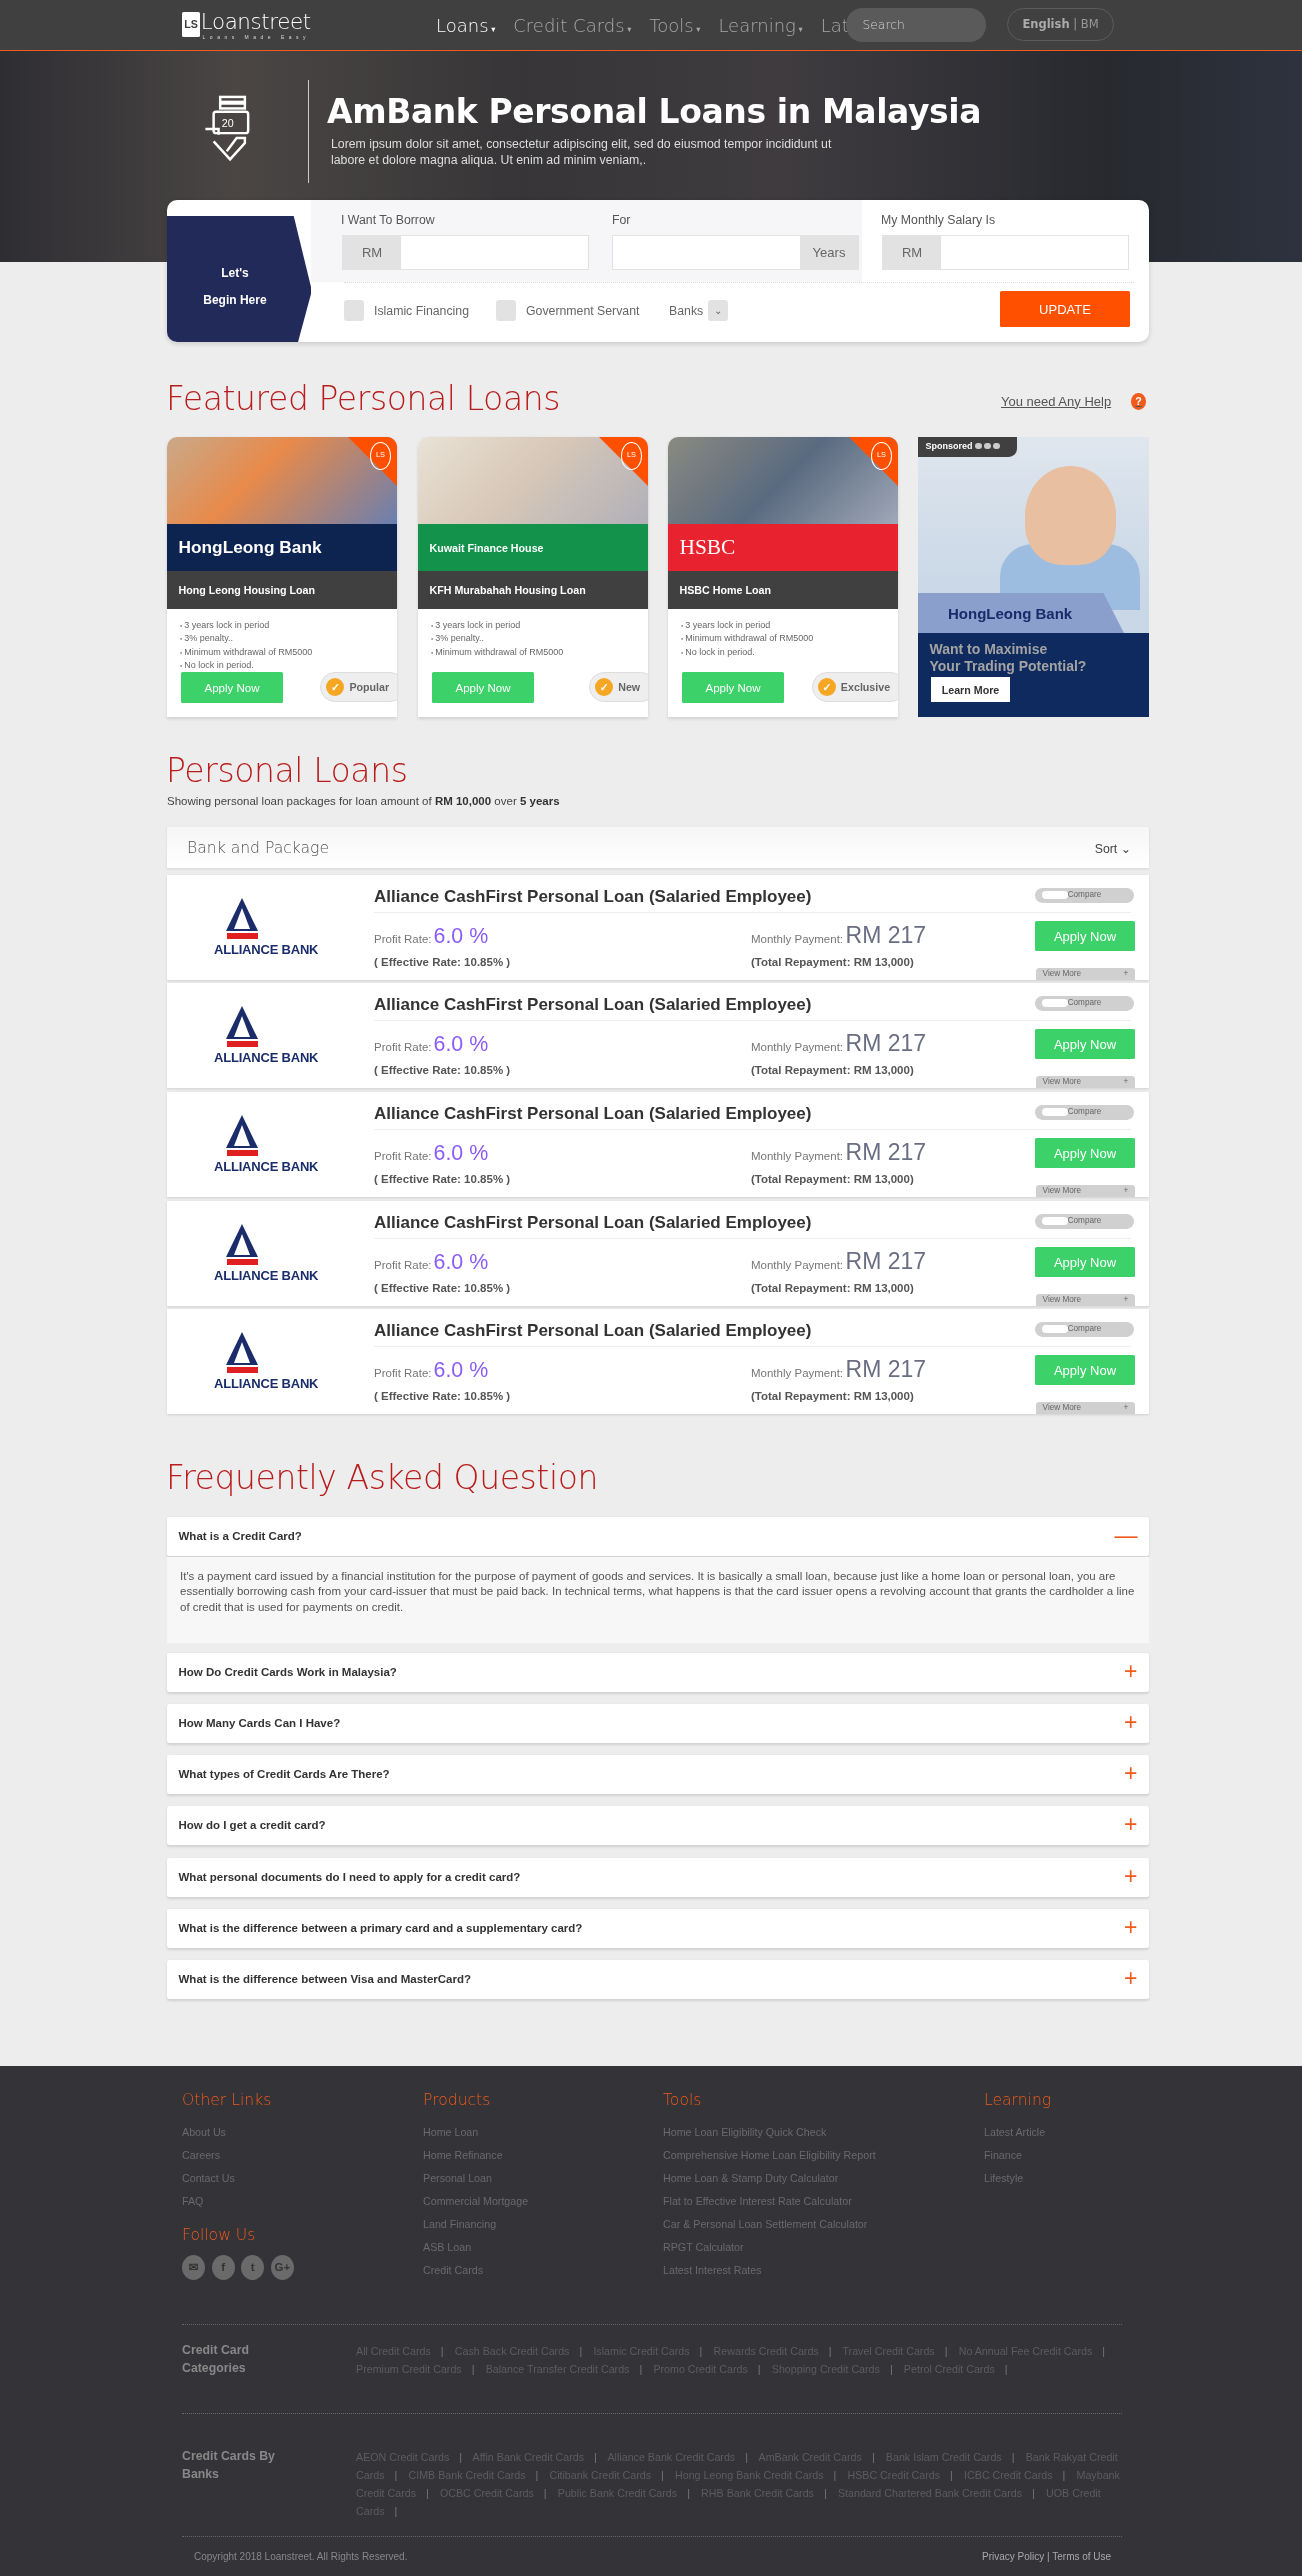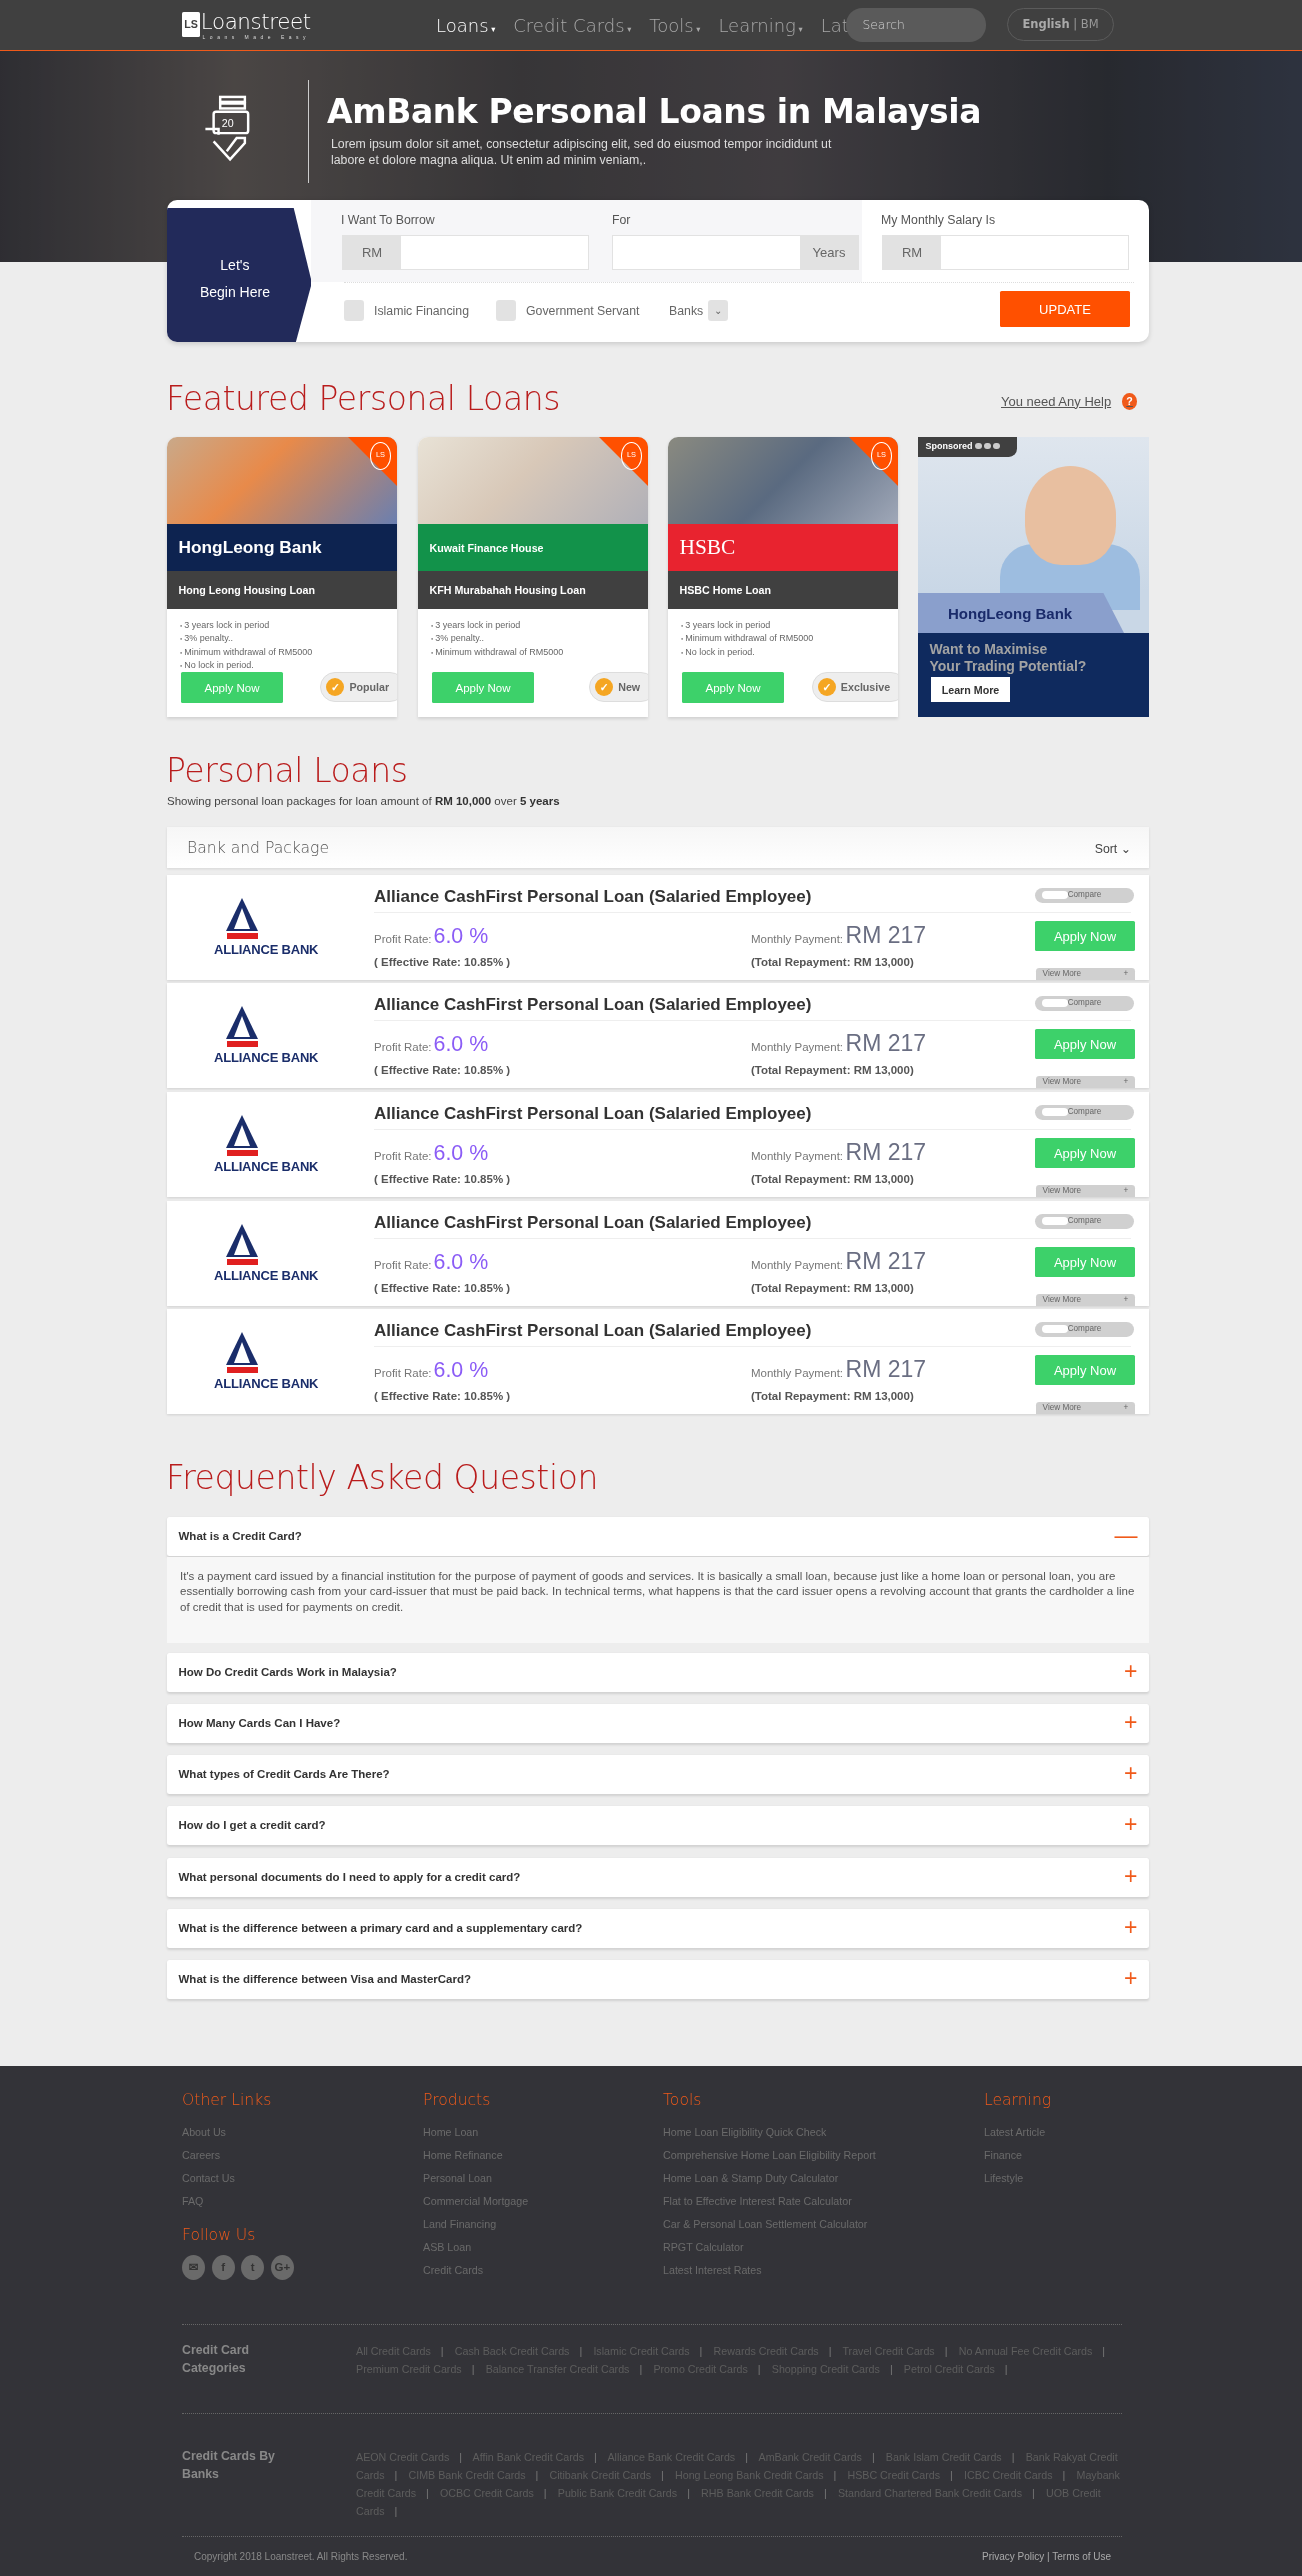--- a/index.html
+++ b/index.html
@@ -22,35 +22,35 @@
 
 .hero{position:absolute;top:51px;left:0;width:1303px;height:211px;background:linear-gradient(90deg,#3b3a3f 0%,#6e6660 18%,#4b4848 40%,#5a5457 60%,#2f3239 85%,#3a4356 100%);overflow:hidden}
 .hero::before{content:"";position:absolute;inset:0;background:rgba(30,30,35,0.45)}
 .hero-icon{position:absolute;left:202px;top:41px;width:66px;height:74px;z-index:2}
 .hero-div{position:absolute;left:308px;top:29px;width:0.8px;height:103px;background:#ccc;z-index:2}
 .hero h1{position:absolute;left:327px;top:41px;font-size:33px;color:#fff;font-weight:bold;font-family:"DejaVu Sans",sans-serif;letter-spacing:-0.4px;z-index:2}
 .hero p{position:absolute;left:331px;top:86px;width:535px;font-size:12.3px;color:#ddd;line-height:15.6px;z-index:2}
 
 
 .filter{position:absolute;left:167px;top:200px;width:982px;height:142px;background:#fff;border-radius:10px;box-shadow:0 1.6px 5px rgba(0,0,0,0.15);overflow:hidden;z-index:3}
-.begin{position:absolute;left:0;top:8px;width:144px;height:142px;background:#222a5a;clip-path:polygon(0 0,88% 0,100% 50%,100% 55%,88% 100%,0 100%);color:#fff;font-weight:normal;font-size:14px;text-align:center;line-height:27px;padding-top:44px;padding-right:8.2px}
+.begin{position:absolute;left:0;top:16px;width:144px;height:142px;background:#222a5a;clip-path:polygon(0 0,88% 0,100% 50%,100% 55%,88% 100%,0 100%);color:#fff;font-weight:bold;font-size:12px;text-align:center;line-height:27px;padding-top:44px;padding-right:8.2px}
 .fgrey{position:absolute;left:144px;top:0;width:551px;height:82px;background:#f6f6f8}
 .flabel{position:absolute;top:13px;font-size:12.3px;color:#555}
 .finput{position:absolute;top:35px;height:35px;border:0.8px solid #e2e2e2;background:#fff;display:flex}
 .finput .addon{background:#e2e2e2;color:#666;font-size:13px;display:flex;align-items:center;justify-content:center;width:58px}
 .dots{position:absolute;left:177px;top:82px;width:790px;border-top:1.6px dotted #ddd}
 .chk{position:absolute;top:100px;display:flex;align-items:center;gap:10px;font-size:12.3px;color:#666}
 .chk .box{width:20px;height:21.4px;background:#e2e2e2;border-radius:3.3px}
 .banks{position:absolute;left:502px;top:100px;display:flex;align-items:center;gap:5px;font-size:12.3px;color:#666}
 .banks .dd{width:20px;height:21.4px;background:#e2e2e2;border-radius:3.3px;font-size:10px;text-align:center;line-height:21.4px}
 .update{position:absolute;left:833px;top:91px;width:130px;height:36px;background:#ff5000;color:#fff;font-size:13px;border:none;border-radius:1.6px}
 
 
 .sec-title{position:absolute;font-size:33px;color:#b91c1c;font-family:"DejaVu Sans",sans-serif;font-weight:200;letter-spacing:-0.4px}
-.help{position:absolute;left:1001px;top:393px;font-size:13px;color:#555;text-decoration:underline;display:flex;align-items:center;gap:11px}
+.help{position:absolute;left:1001px;top:393px;font-size:13px;color:#555;text-decoration:underline;display:flex;align-items:center;gap:20px}
 .help .q{width:15px;height:16.5px;background:#f05a1a;color:#fff;border-radius:50% 50% 50% 50%;font-size:10.7px;font-weight:bold;text-align:center;line-height:16.5px}
 .card{position:absolute;top:437px;width:230px;height:280px;background:#fff;border-radius:10px 10px 0 0;box-shadow:0 1.6px 3.3px rgba(0,0,0,0.12);overflow:hidden}
 .card .photo{height:87px;position:relative}
 .card .ribbon{position:absolute;right:0;top:0;width:0;height:0;border-top:49px solid #ff5000;border-left:49px solid transparent}
 .card .ribbon-badge{position:absolute;right:5.8px;top:5px;width:21.4px;height:28px;border:1.6px solid #fff;border-radius:50%;color:#fff;font-size:7.4px;text-align:center;line-height:23px}
 .card .brand{height:47px;display:flex;align-items:center;padding-left:11.5px;color:#fff;font-weight:bold;font-size:17.3px}
 .card .cname{height:38px;background:#404040;color:#fff;font-weight:bold;font-size:10.7px;padding:0 11.5px;line-height:38px}
 .card ul{list-style:none;padding:10px 11.5px 0 13px;font-size:9px;color:#666;line-height:12.3px;height:58px}
 .card ul li::before{content:"▪ ";color:#999;font-size:6.6px}
 .card .apply{position:absolute;left:14px;top:235px;width:102px;height:31px;background:#3dd16a;color:#fff;font-size:11.5px;border:none;border-radius:1.6px}

